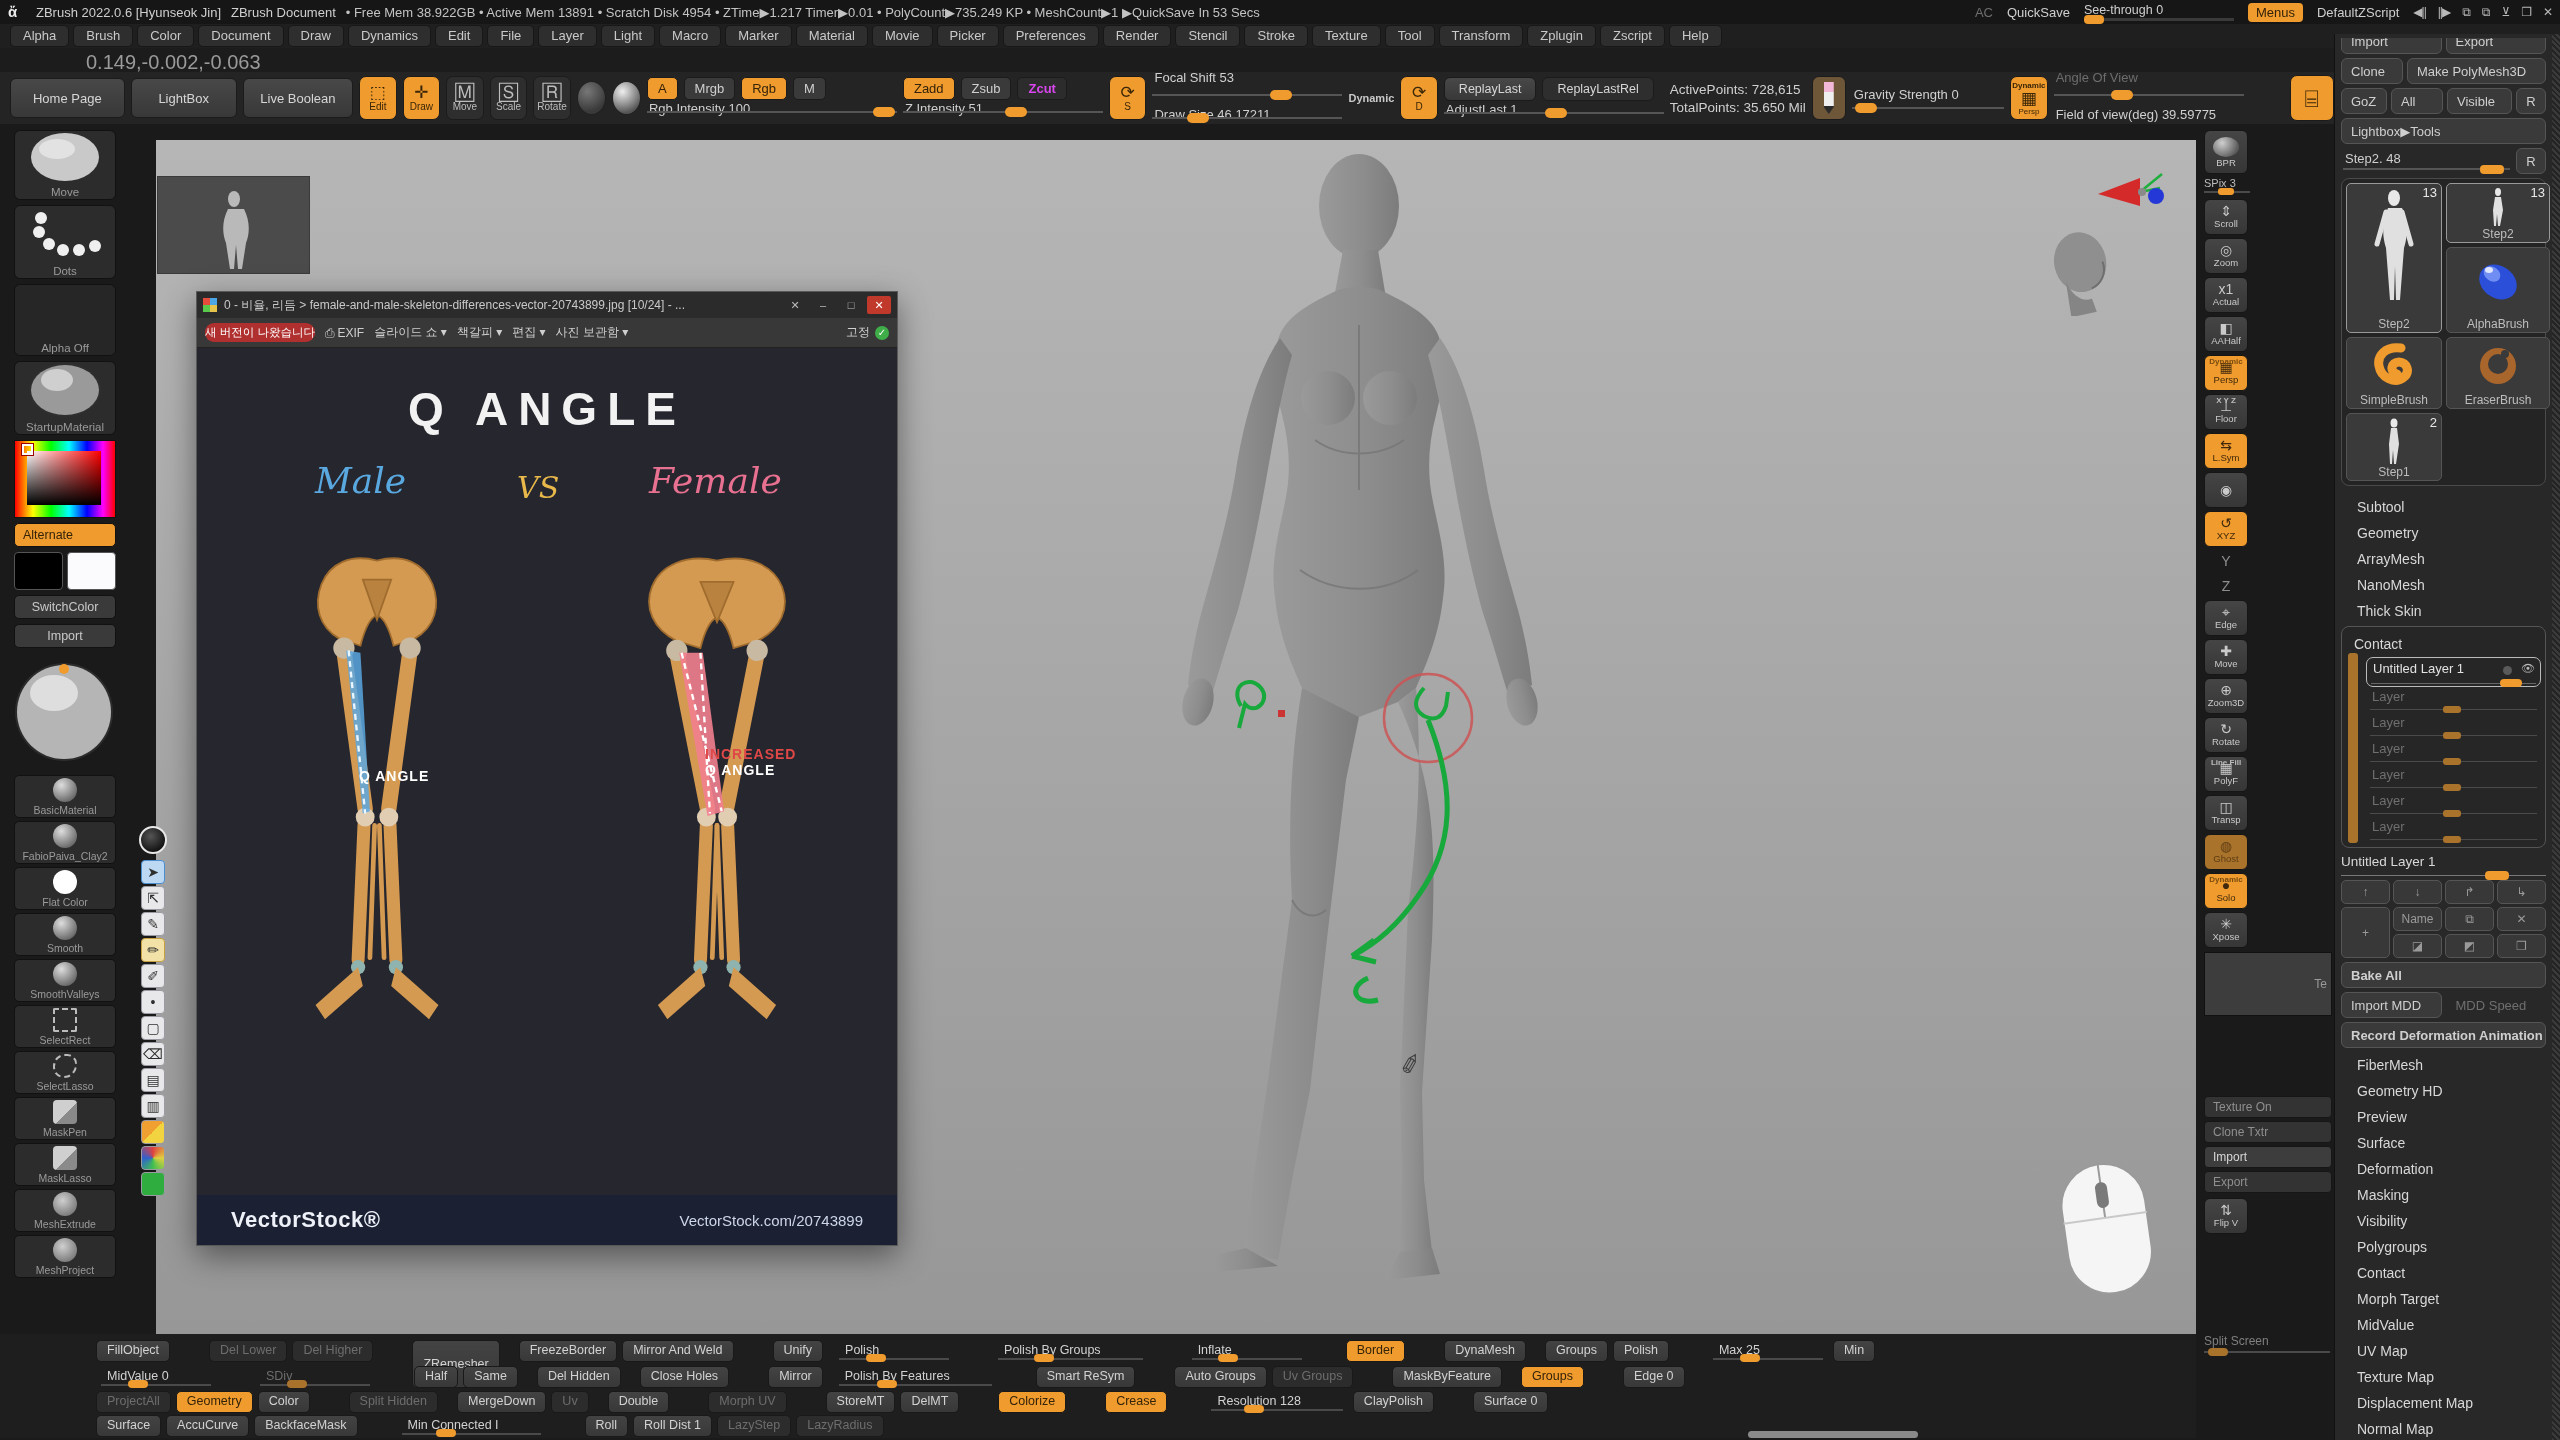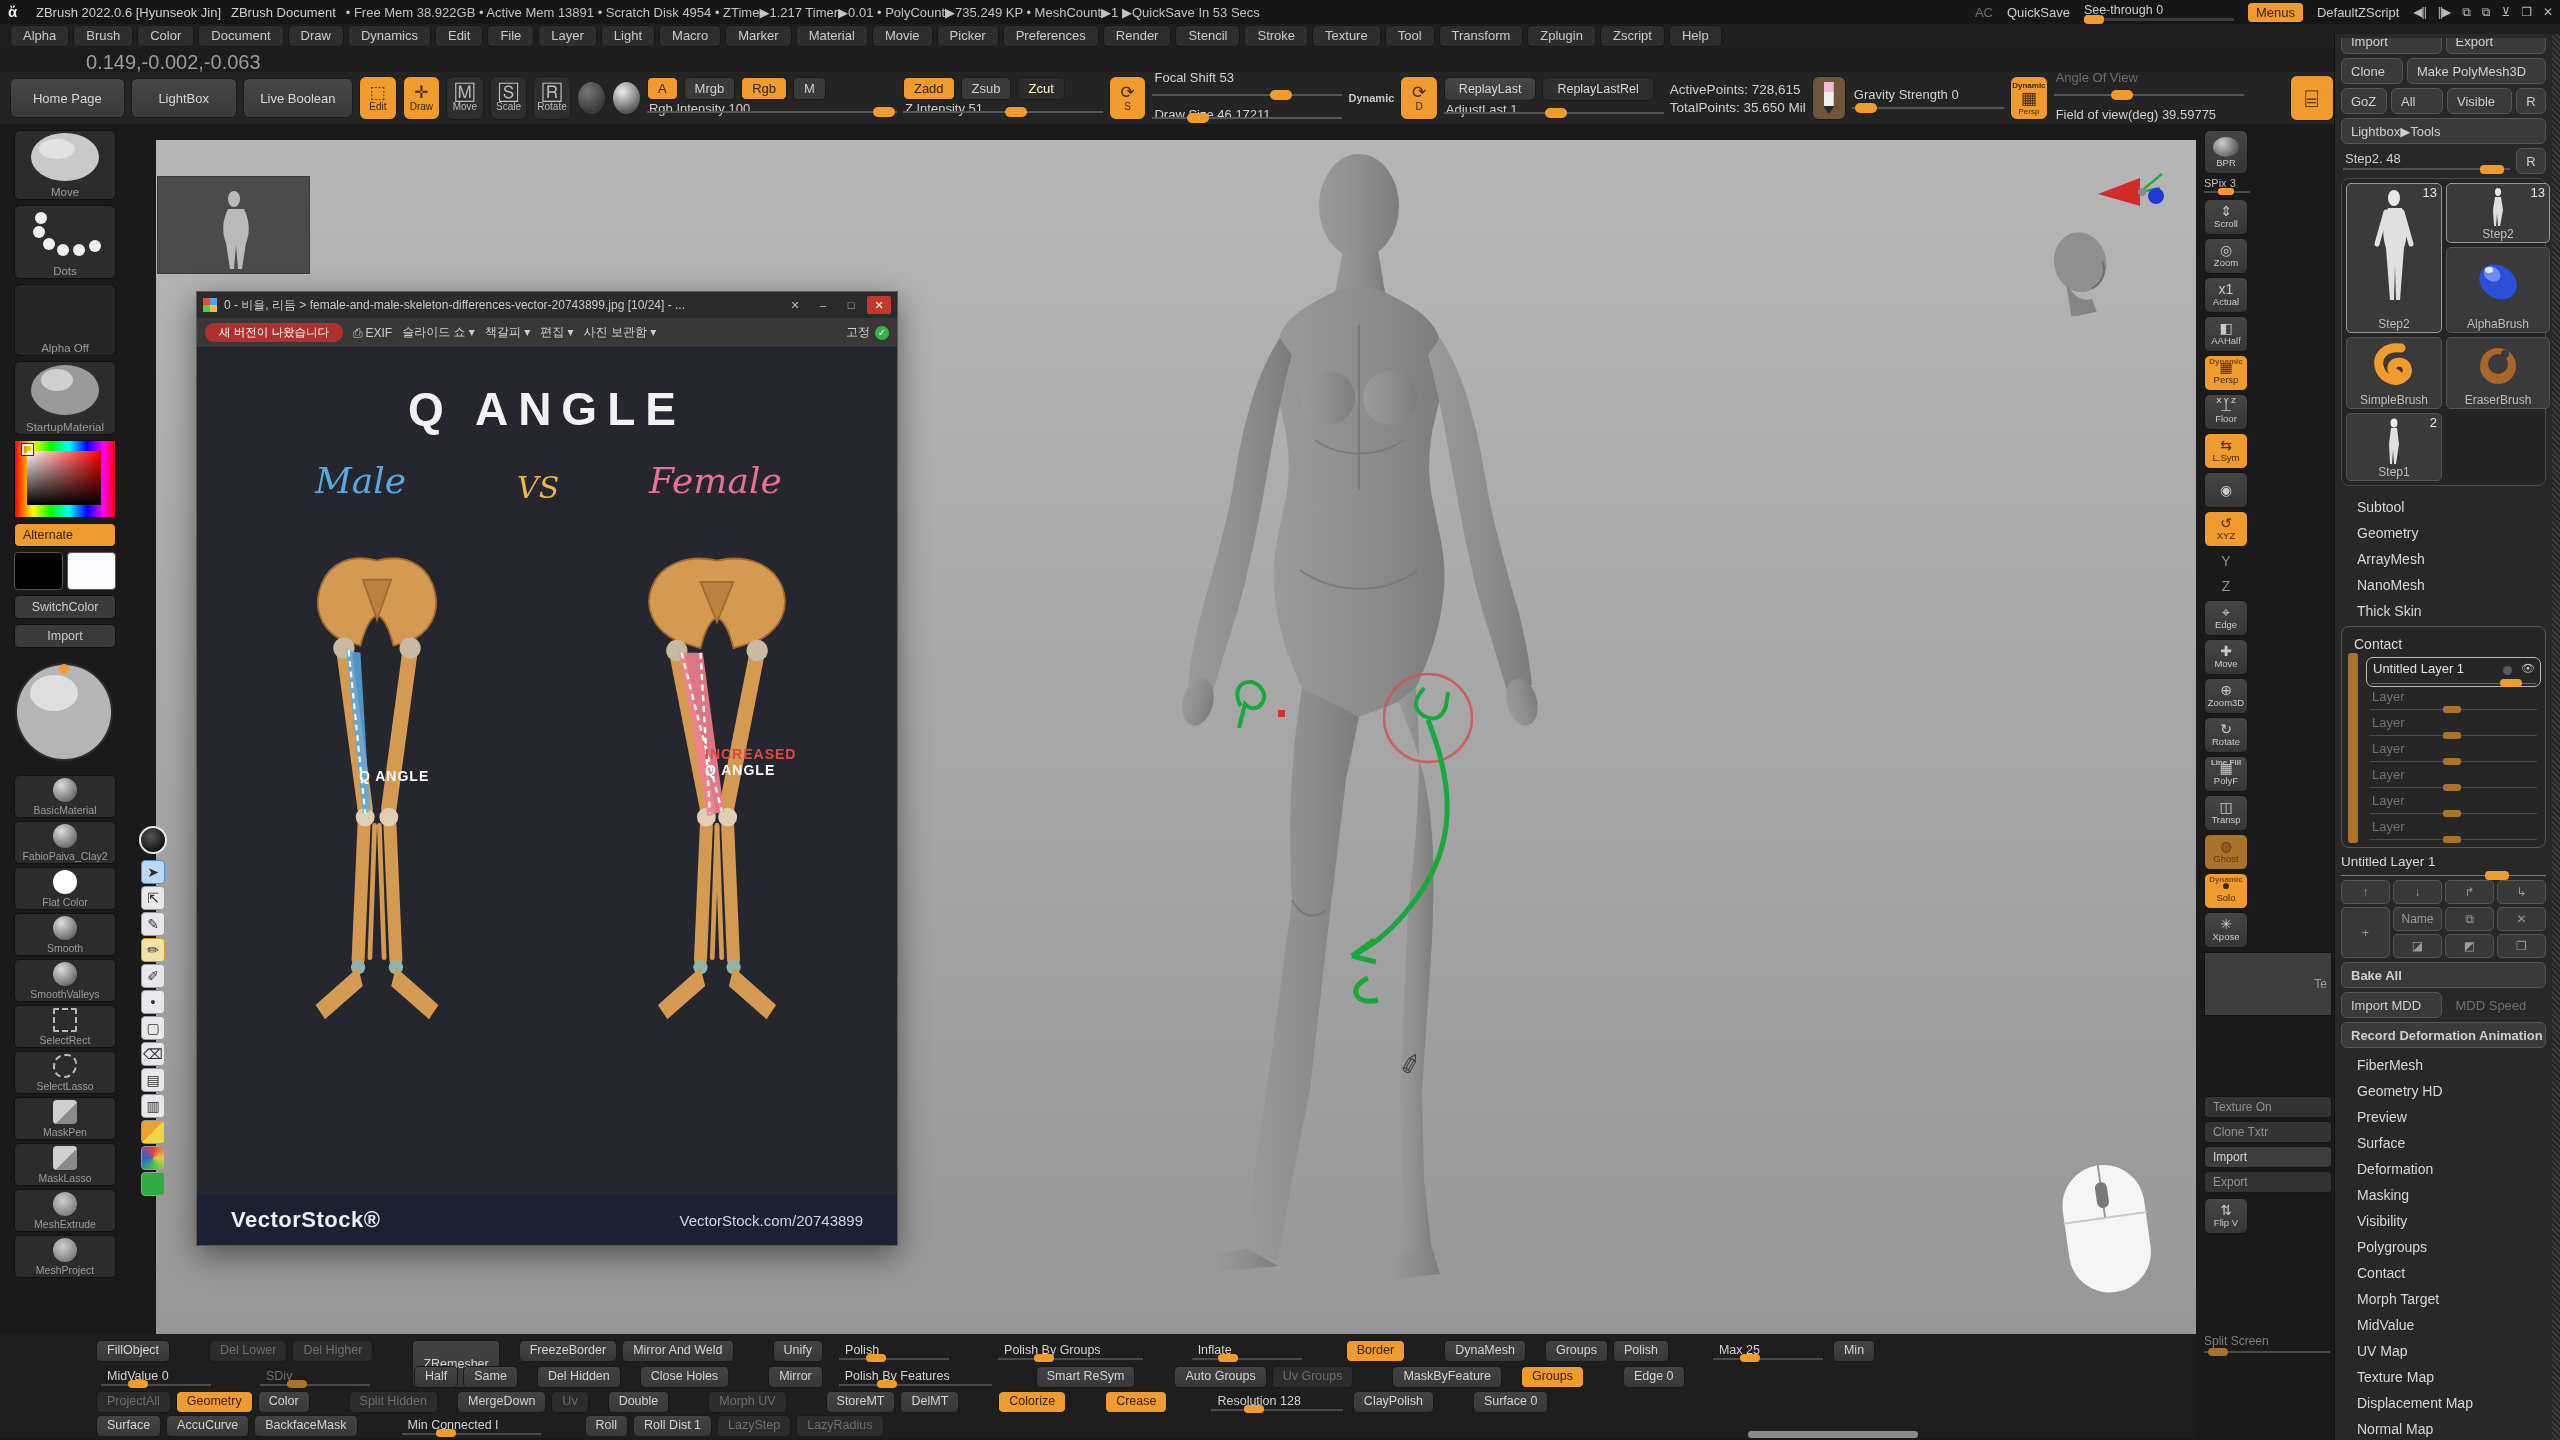--- a/index.html
+++ b/index.html
@@ -26,21 +26,21 @@
   .toolbar{position:absolute;left:0;top:72px;width:2560px;height:52px;background:#242424;display:flex;align-items:center;gap:6px;padding:0 10px;}
   .tbtn{background:linear-gradient(#484848,#383838);border:1px solid #1b1b1b;border-radius:6px;color:#d6d6d6;font-size:13px;padding:0 14px;height:40px;display:flex;align-items:center;}
   .tool-ico{width:44px;height:44px;border-radius:7px;display:flex;flex-direction:column;align-items:center;justify-content:center;font-size:10px;gap:1px;border:1px solid #1b1b1b;}
   .tool-ico .g{font-size:17px;line-height:15px;}
   .tool-ico.on{background:#f09b2d;color:#3a2608;}
   .tool-ico.off{background:#2e2e2e;color:#bdbdbd;}
   .matball{width:34px;height:34px;border-radius:50%;background:radial-gradient(circle at 35% 30%,#777,#3a3a3a 70%);border:1px solid #222;}
   .matball.b{background:radial-gradient(circle at 35% 30%,#efefef,#555 75%);}
   .chip{border-radius:5px;border:1px solid #1b1b1b;font-size:13px;padding:3px 10px;background:#3a3a3a;color:#cfcfcf;}
   .chip.on{background:#f09b2d;color:#34230a;}
-  .chip.dim{color:#fef9c3;background:#2c2c2c;}
+  .chip.dim{color:#d946ef;background:#2c2c2c;font-weight:bold;}
   .tgroup{display:flex;flex-direction:column;gap:3px;}
   .trow{display:flex;align-items:center;gap:6px;}
   .tslider{position:relative;width:190px;height:34px;font-size:13px;color:#d0d0d0;}
   .tslider .lab{position:absolute;left:2px;top:1px;white-space:nowrap;}
   .tslider .track{position:absolute;left:0;right:0;bottom:6px;height:2px;background:#555;}
   .tslider .hnd{position:absolute;bottom:2px;width:22px;height:10px;border-radius:5px;background:#f09b2d;}
   .tslider .lab.dim{color:#6d6d6d;}
   .stat{font-size:13.5px;color:#d0d0d0;white-space:nowrap;}
   .dynbadge{font-size:11px;font-weight:bold;color:#c9c9c9;}
   .pencilbtn{width:40px;height:44px;border-radius:7px;background:#6e5638;border:1px solid #1b1b1b;display:flex;align-items:center;justify-content:center;}
@@ -115,21 +115,21 @@
 
   
   .viewer{position:absolute;left:196px;top:291px;width:702px;height:955px;background:#2a2a31;border:1px solid #595959;box-shadow:0 10px 30px rgba(0,0,0,.45);}
   .vtitle{height:26px;background:#2b2b2b;display:flex;align-items:center;gap:7px;padding:0 6px;font-size:12px;color:#c9c9c9;white-space:nowrap;}
   .vico{width:14px;height:14px;display:grid;grid-template-columns:7px 7px;}
   .vico i{display:block;width:7px;height:7px;}
   .vctl{margin-left:auto;display:flex;gap:4px;}
   .vctl span{width:24px;height:18px;display:flex;align-items:center;justify-content:center;color:#bbb;font-size:11px;}
   .vctl .close{background:#c0392b;color:#fff;border-radius:2px;}
   .vtools{height:30px;background:#383838;border-bottom:1px solid #222;display:flex;align-items:center;gap:10px;padding:0 8px;font-size:12px;color:#cfcfcf;}
-  .vupdate{background:#b03030;color:#fff;border-radius:9px;padding:2px 14px;font-size:11.5px;}
+  .vupdate{background:#b03030;color:#fff;border-radius:9px;padding:2px 0;font-size:11.5px;}
   .vmenu{display:flex;align-items:center;gap:3px;color:#cfcfcf;}
   .vpin{margin-left:auto;display:flex;align-items:center;gap:5px;}
   .vcheck{width:14px;height:14px;border-radius:50%;background:#3fae49;color:#fff;font-size:10px;display:flex;align-items:center;justify-content:center;}
   .vbody{position:relative;height:847px;background:#26262e;overflow:hidden;}
   .vh1{position:absolute;left:0;right:0;top:34px;text-align:center;font-size:46px;font-weight:bold;letter-spacing:10px;color:#f2f2f2;}
   .script{position:absolute;font-family:"DejaVu Serif",serif;font-style:italic;font-size:36px;}
   .qlabel{position:absolute;font-size:14px;font-weight:bold;color:#fff;letter-spacing:1px;}
   .qlabel .red{color:#e04848;display:block;}
   .vfooter{height:50px;background:#1b2133;display:flex;align-items:center;justify-content:space-between;padding:0 34px;color:#eef1f8;}
   .vbrand{font-size:22px;font-weight:bold;letter-spacing:.5px;}

